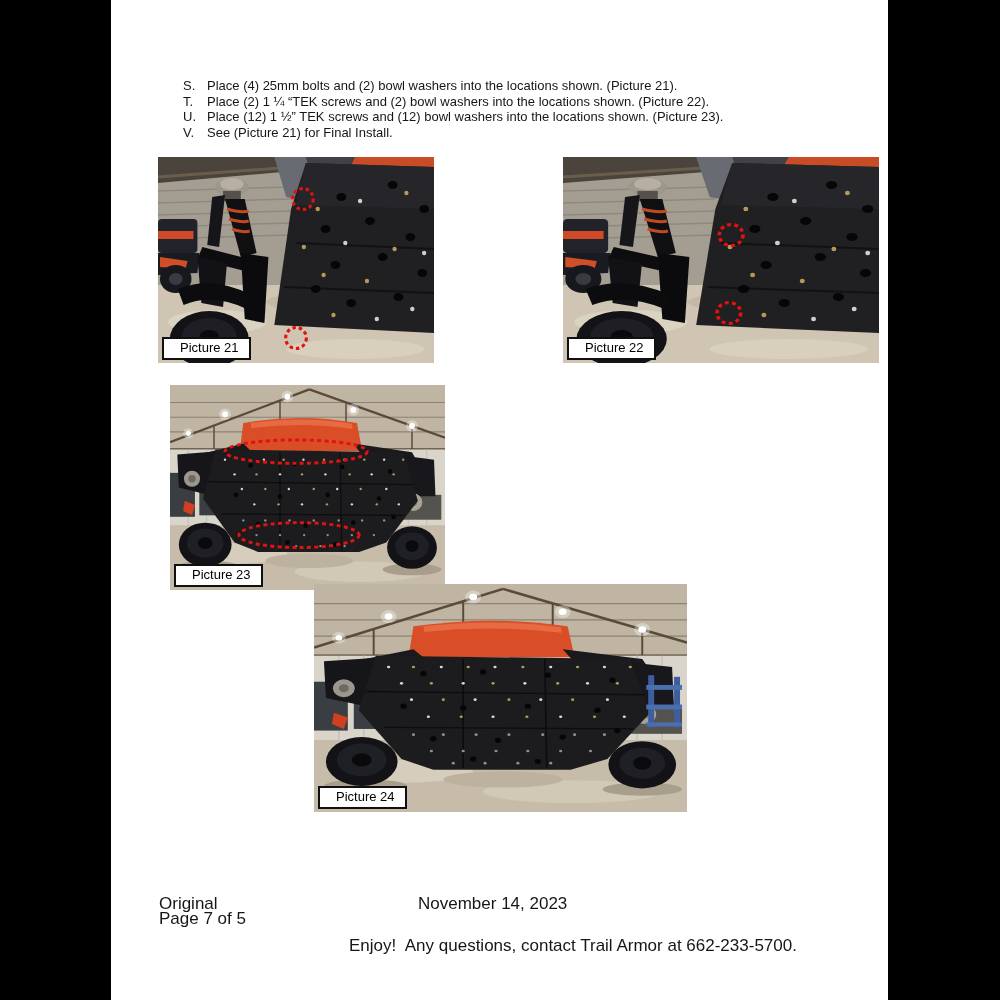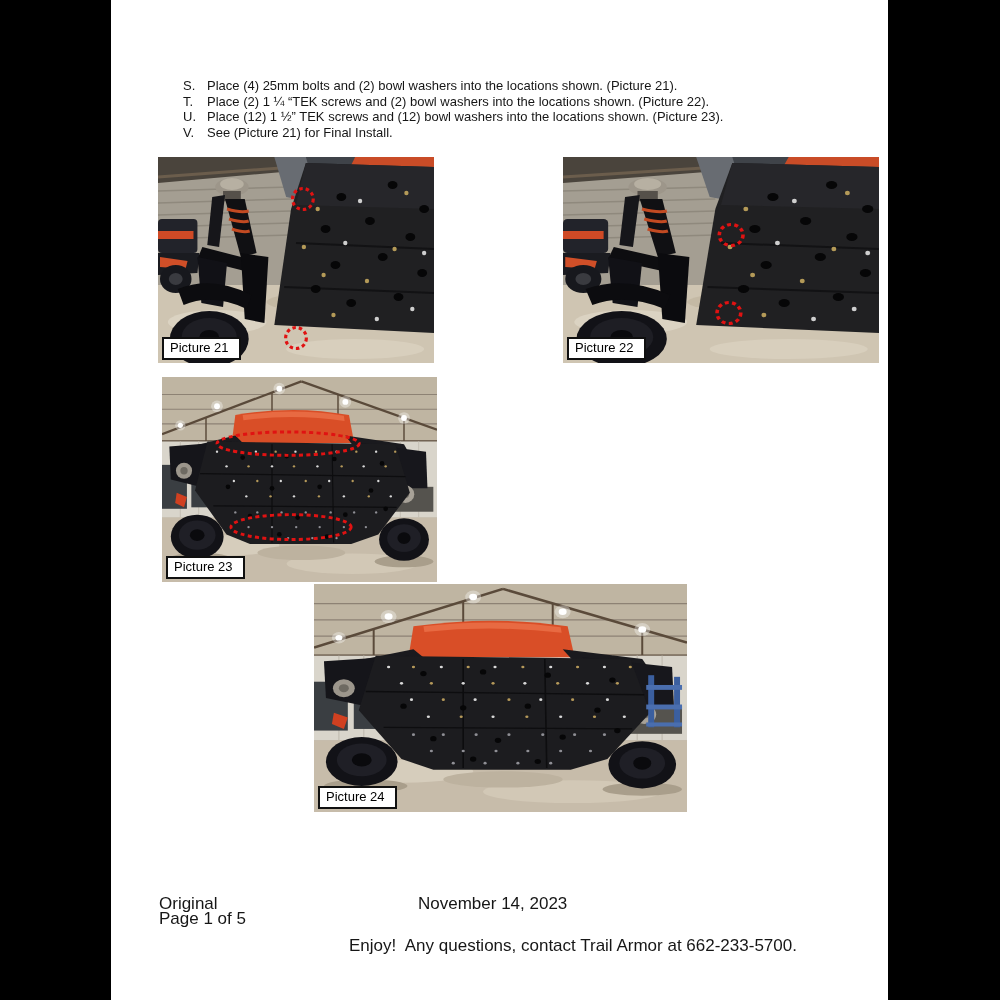--- a/index.html
+++ b/index.html
@@ -10,21 +10,21 @@
   
   .instructions{position:absolute;left:72px;top:78px;font-size:13px;line-height:15.6px;color:#161616;}
   .instr-line{display:flex;}
   .instr-letter{width:24px;flex:0 0 24px;}
   .instr-text{white-space:pre;}
 
   
   .figure{position:absolute;overflow:hidden;background:#b9b0a2;}
   .figure svg{position:absolute;left:0;top:0;width:100%;height:100%;display:block;}
   .caption-box{position:absolute;left:4px;bottom:3px;background:#ffffff;border:2px solid #101010;
-               padding:2px 10px 3px 6px;font-size:13px;line-height:14px;color:#000;white-space:nowrap;}
+               padding:2px 10px 3px 16px;font-size:13px;line-height:14px;color:#000;white-space:nowrap;}
   #fig21{left:47px;top:157px;width:276px;height:206px;}
   #fig22{left:452px;top:157px;width:316px;height:206px;}
   #fig23{left:47px;top:373px;width:275px;height:205px;}
   #fig24{left:203px;top:584px;width:373px;height:228px;text-align:right;}
   .marker{fill:none;stroke:#e01212;}
 
   
   .footer-item{position:absolute;font-size:17px;line-height:15px;color:#161616;white-space:pre;}
   #footer-version{left:48px;top:896px;}
   #footer-page{left:48px;top:911px;}
@@ -302,21 +302,21 @@
       <svg viewBox="0 0 280 206" preserveAspectRatio="none">
         <use href="#scene-front"></use>
         <g>
           <circle class="marker" cx="149" cy="78" r="10.5" stroke-width="3.2" stroke-dasharray="3.5 3"></circle>
           <circle class="marker" cx="147" cy="156" r="10.5" stroke-width="3.2" stroke-dasharray="3.5 3"></circle>
         </g>
       </svg>
       <figcaption class="caption-box">Picture 22</figcaption>
     </figure>
 
-    <figure class="figure" id="fig23" style="margin:4px">
+    <figure class="figure" id="fig23" style="margin:12px">
       <svg viewBox="0 0 375 280" preserveAspectRatio="none">
         <use href="#scene-side"></use>
         <g>
           <ellipse class="marker" cx="172" cy="91" rx="97" ry="16" stroke-width="4" stroke-dasharray="5.5 4.5"></ellipse>
           <ellipse class="marker" cx="176" cy="205" rx="82" ry="17" stroke-width="4" stroke-dasharray="5.5 4.5"></ellipse>
         </g>
       </svg>
       <figcaption class="caption-box">Picture 23</figcaption>
     </figure>
 
@@ -328,18 +328,18 @@
           <rect x="362" y="114" width="6" height="62" fill="#3b5f9f"></rect>
           <rect x="334" y="124" width="36" height="6" fill="#4a6eae"></rect>
           <rect x="334" y="148" width="36" height="6" fill="#4a6eae"></rect>
           <rect x="334" y="170" width="36" height="5" fill="#4a6eae"></rect>
         </g>
       </svg>
       <figcaption class="caption-box">Picture 24</figcaption>
     </figure>
 
     <div class="footer-item" id="footer-version">Original</div>
-    <div class="footer-item" id="footer-page">Page 1 of 5</div>
+    <div class="footer-item" id="footer-page">Page 7 of 5</div>
     <div class="footer-item" id="footer-date">November 14, 2023</div>
     <div class="footer-item" id="footer-contact">Enjoy!  Any questions, contact Trail Armor at 662-233-5700.</div>
 
   </div>
 </div>
 
 </body></html>

